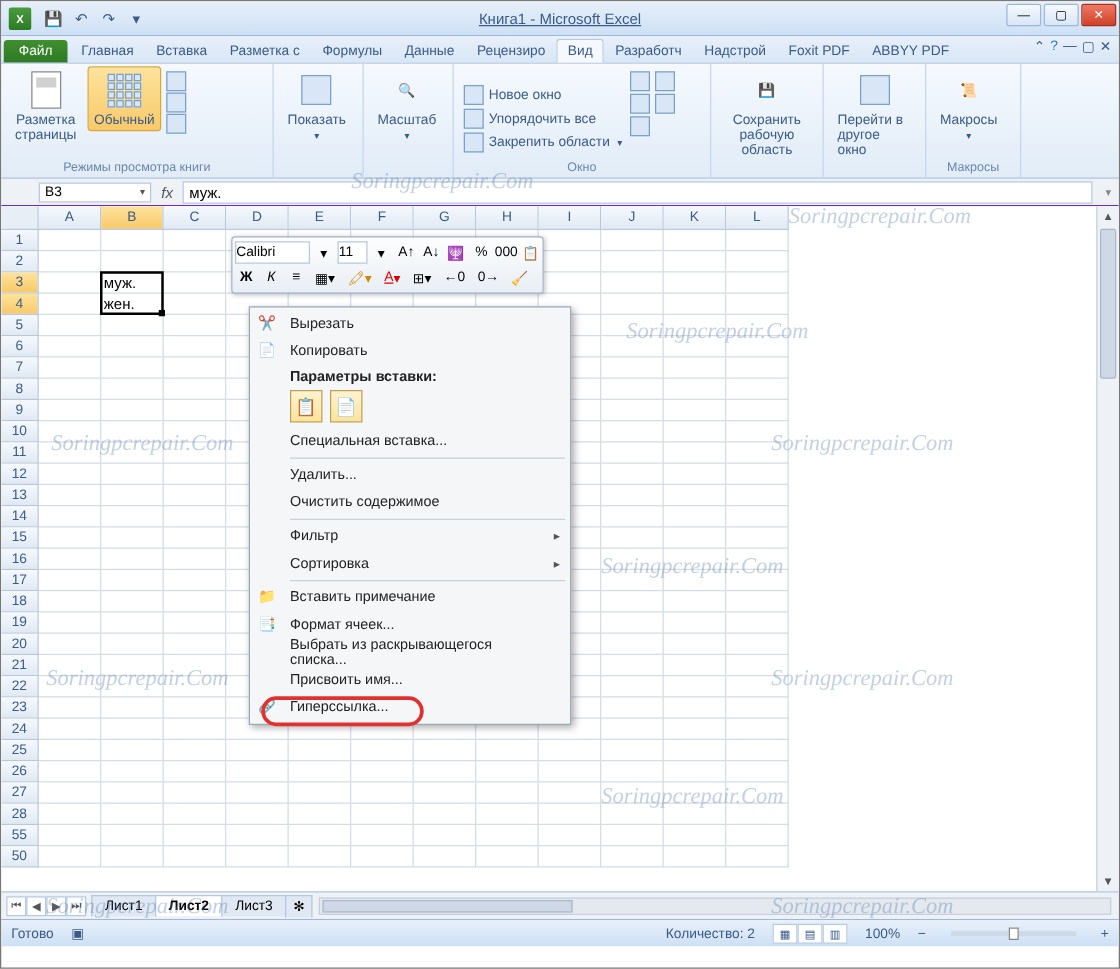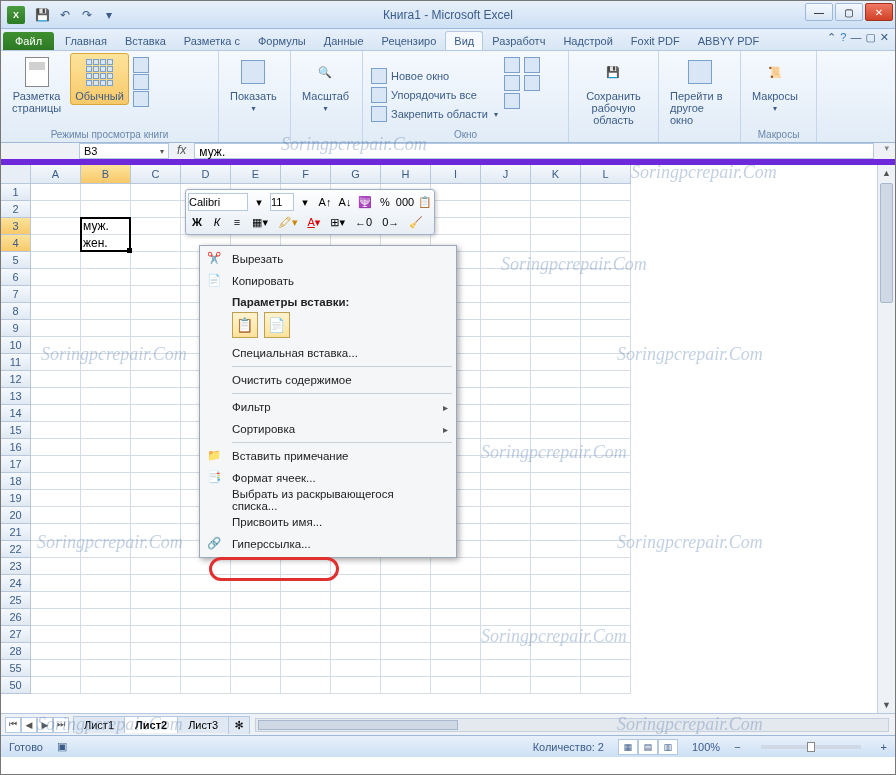--- a/index.html
+++ b/index.html
@@ -1,21 +1,21 @@
 <!DOCTYPE html>
 <html><head>
 <meta charset="utf-8">
 <style>
 * { margin: 0; padding: 0; box-sizing: border-box; font-family: "Segoe UI", Tahoma, sans-serif; }
 body { background: #fff; width: 896px; height: 775px; position: relative; overflow: hidden; border: 1px solid #777; }
 .titlebar { height: 28px; background: linear-gradient(#e8f0fa, #cde0f5); display: flex; align-items: center; border-bottom: 1px solid #9db8d8; position: relative; }
 .excel-icon { width: 18px; height: 18px; margin: 0 4px 0 6px; background: linear-gradient(#4a9b3f, #2d7a24); border-radius: 2px; display:flex; align-items:center; justify-content:center; color:#fff; font-size:9px; font-weight:bold; }
 .qat { display: flex; gap: 2px; margin-left: 4px; }
 .qat-btn { width: 20px; height: 20px; display: flex; align-items: center; justify-content: center; font-size: 12px; color: #3b5c88; cursor: pointer; }
-.title-text { position: absolute; left: 50%; transform: translateX(-50%); font-size: 12px; color: #3b5c88; }
+.title-text { position: absolute; left: 50%; transform: translateX(-50%); font-size: 12px; color: #3b5c88; text-decoration: underline; }
 .winbtns { position: absolute; right: 2px; top: 2px; display: flex; gap: 2px; }
 .winbtn { width: 28px; height: 18px; border: 1px solid #9db8d8; background: linear-gradient(#f5f9fe,#d9e6f5); display:flex; align-items:center; justify-content:center; font-size:10px; border-radius:2px; cursor:pointer; }
 .winbtn.close { background: linear-gradient(#f07864,#d04228); color:#fff; border-color:#a0321e; }
 
 .ribbon-tabs { height: 22px; background: linear-gradient(#e8f0fa,#d8e6f5); display: flex; align-items: flex-end; padding-left: 2px; border-bottom: 1px solid #b4c8e0; font-size: 11px; position: relative; }
 .file-tab { background: linear-gradient(#3f8f2f,#2d7a24); color:#fff; padding: 3px 12px; border-radius: 3px 3px 0 0; margin-right: 2px; cursor:pointer; }
 .rtab { padding: 3px 8px; color: #3b5c88; cursor:pointer; border: 1px solid transparent; border-bottom: none; }
 .rtab.active { background: #f5f9fe; border-color: #b4c8e0; border-radius: 3px 3px 0 0; }
 .ribbon-right { position: absolute; right: 6px; top: 2px; display:flex; gap:4px; font-size:11px; color:#3b5c88; }
 .ribbon-right span { cursor:pointer; }
@@ -28,21 +28,21 @@
 .bigbtn.active { background: linear-gradient(#fde39b,#f8c96a); border-color:#d8a838; }
 .icon-large { width: 32px; height: 32px; display:flex; align-items:center; justify-content:center; }
 .icon-grid { display:grid; grid-template-columns:repeat(4,6px); grid-template-rows:repeat(4,6px); gap:1px; }
 .icon-grid div { background:#d8e6f5; border:1px solid #7aa0cc; }
 .icon-page { width:24px; height:30px; background:#fff; border:1px solid #888; position:relative; }
 .icon-page::after { content:""; position:absolute; top:4px; left:3px; right:3px; height:8px; background:#d0d0d0; }
 .smallitem { display:flex; align-items:center; gap:4px; padding:1px 2px; cursor:pointer; white-space:nowrap; }
 .icon16 { width:16px; height:16px; background:#d8e6f5; border:1px solid #7aa0cc; display:inline-block; }
 .vstack { display:flex; flex-direction:column; gap:1px; }
 
-.formula-bar { height: 22px; background:#eef1f5; border-bottom:6px solid #6d28d9; display:flex; font-size:12px;padding-left:48px; }
+.formula-bar { height: 22px; background:#eef1f5; border-bottom:1px solid #6d28d9; display:flex; align-items:center; font-size:12px; }
 .name-box { width: 90px; margin-left: 30px; border:1px solid #b4c8e0; background:#fff; padding:1px 4px; font-size:11px; display:flex; align-items:center; justify-content:space-between; }
 .fx-label { margin: 0 8px; font-style: italic; color:#555; }
 .formula-input { flex:1; background:#fff; border:1px solid #b4c8e0; padding:1px 4px; font-size:12px; margin-right:4px; }
 
 .sheet { position:relative; height: 548px; background:#fff; overflow:hidden; }
 .corner { position:absolute; left:0; top:0; width:30px; height:19px; background:#e8eef5; border-right:1px solid #b8c8da; border-bottom:1px solid #b8c8da; }
 .colheads { position:absolute; left:30px; top:0; right:18px; height:19px; display:flex; }
 .colhead { height:19px; background:linear-gradient(#f5f9fe,#e0e9f3); border-right:1px solid #b8c8da; border-bottom:1px solid #b8c8da; display:flex; align-items:center; justify-content:center; font-size:11px; color:#3b5c88; cursor:pointer; }
 .colhead.sel { background:linear-gradient(#fde39b,#f8c96a); }
 .rowheads { position:absolute; left:0; top:19px; width:30px; bottom:0; }
@@ -786,20 +786,24 @@
       <div class="po">📋</div>
       <div class="po">📄</div>
     </div>
     <div class="cm-item">
         <span class="cm-icon"></span>
         <span>Специальная вставка...</span>
       </div>
     <div class="cm-sep"></div>
     <div class="cm-item">
         <span class="cm-icon"></span>
+        <span>Удалить...</span>
+      </div>
+    <div class="cm-item">
+        <span class="cm-icon"></span>
         <span>Очистить содержимое</span>
       </div>
     <div class="cm-sep"></div>
     <div class="cm-item sub">
         <span class="cm-icon"></span>
         <span>Фильтр</span>
       </div>
     <div class="cm-item sub">
         <span class="cm-icon"></span>
         <span>Сортировка</span>

